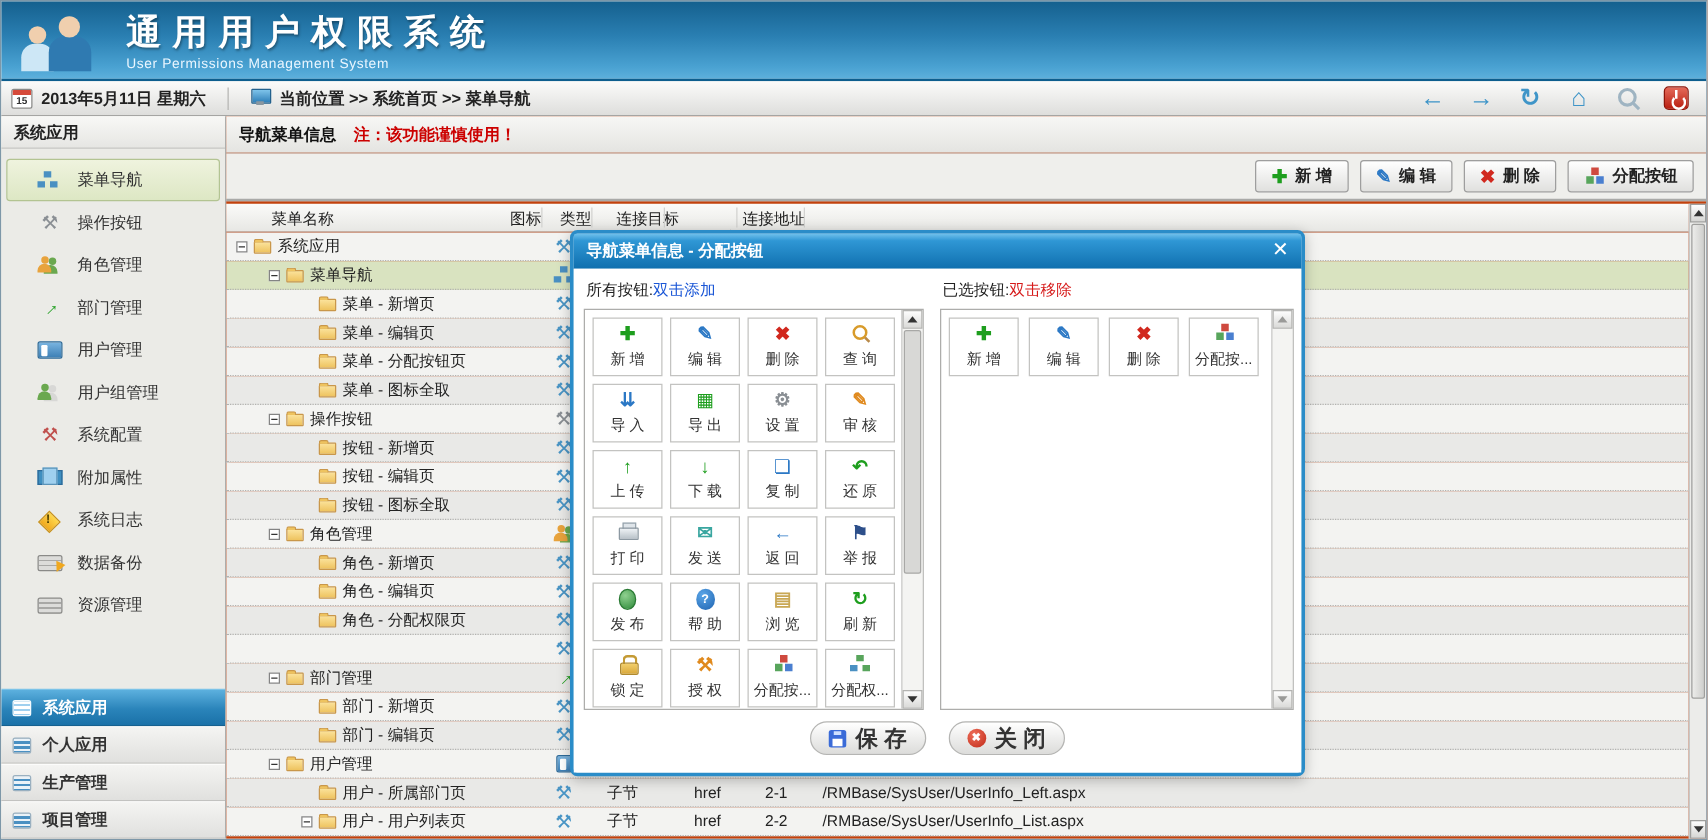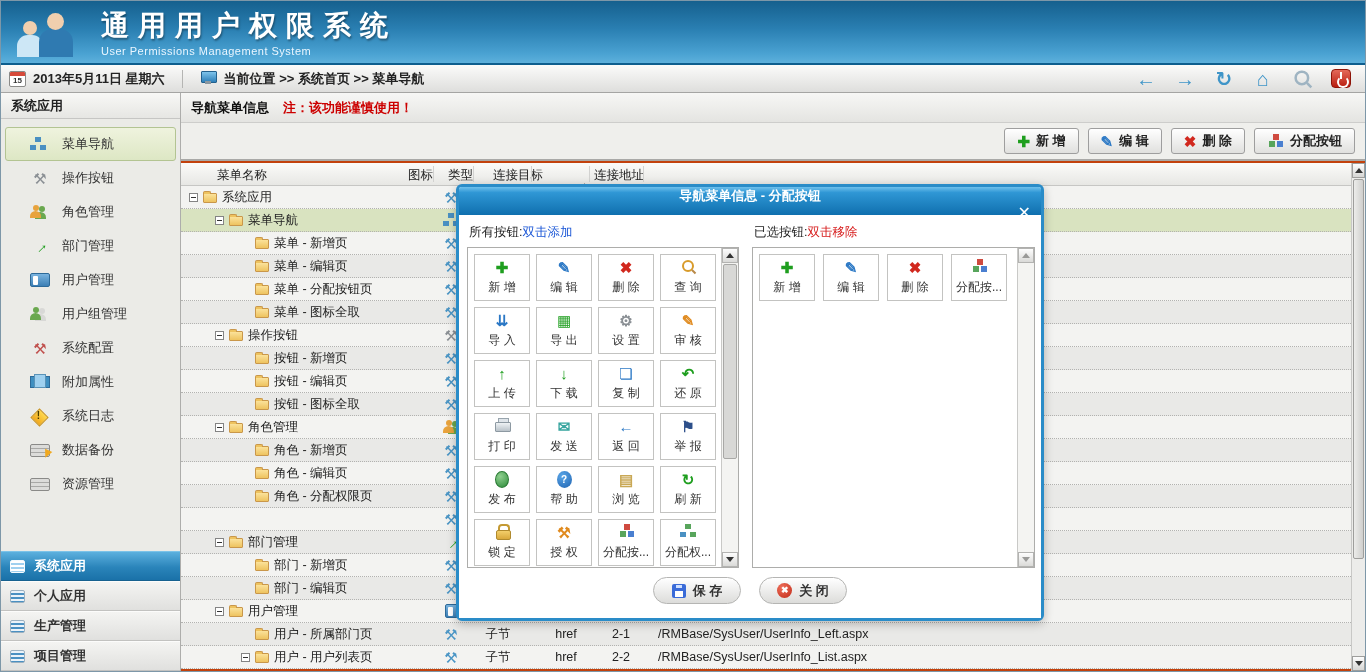--- a/index.html
+++ b/index.html
@@ -74,38 +74,38 @@
   
   .vscroll{position:absolute;top:70px;right:0;width:14px;bottom:0;background:#ececea;border-left:1px solid #c8c8c6;}
   .vs-btn{position:absolute;left:0;right:0;height:15px;background:linear-gradient(#fdfdfd,#d6d6d4);border:1px solid #9e9e9c;display:flex;align-items:center;justify-content:center;cursor:pointer;}
   .vs-thumb{position:absolute;left:1px;right:1px;top:16px;height:380px;background:linear-gradient(90deg,#ececea,#cfcfcd);border:1px solid #9e9e9c;border-radius:2px;cursor:pointer;}
   .tri-up{width:0;height:0;border-left:4px solid transparent;border-right:4px solid transparent;border-bottom:5px solid #333;}
   .tri-down{width:0;height:0;border-left:4px solid transparent;border-right:4px solid transparent;border-top:5px solid #333;}
   .tri-dim{border-bottom-color:#9a9a98;border-top-color:#9a9a98;}
 
   
   .modal{position:absolute;left:455px;top:183px;width:588px;height:437px;border:3px solid #2a8cc8;border-radius:6px;background:#fff;z-index:20;box-shadow:0 3px 10px rgba(0,0,0,.25);}
-  .mtitle{height:28px;background:linear-gradient(#6fc0ec 0%,#2f97d5 20%,#0f6fae 100%);display:flex;align-items:center;padding:0 10px;color:#fff;font-weight:bold;font-size:13px;border-radius:2px 2px 0 0;flex-direction:column;}
+  .mtitle{height:28px;background:linear-gradient(#6fc0ec 0%,#2f97d5 20%,#0f6fae 100%);display:flex;align-items:center;padding:0 10px;color:#fff;font-weight:bold;font-size:13px;border-radius:2px 2px 0 0;}
   .mclose{margin-left:auto;font-size:16px;font-weight:bold;cursor:pointer;line-height:1;}
   .mbody{position:relative;height:403px;background:#fff;}
   .plabel{position:absolute;top:9px;font-size:12.5px;color:#222;}
   .hint-blue{color:#1a56d6;}
   .hint-red{color:#d61a1a;}
   .ppanel{position:absolute;top:32px;bottom:50px;border:1px solid #adadab;background:#fff;}
   .ppanel.left{left:8px;width:272px;}
   .ppanel.right{left:293px;width:283px;}
   .pgrid{position:absolute;left:6px;top:6px;right:22px;display:flex;flex-wrap:wrap;gap:6px;align-content:flex-start;}
   .ppanel.right .pgrid{gap:8px;}
   .gbtn{width:56px;height:47px;border:1px solid #c3c3c1;background:#fff;display:flex;flex-direction:column;align-items:center;justify-content:center;gap:3px;font-size:12px;color:#333;cursor:pointer;white-space:nowrap;}
   .pscroll{position:absolute;top:0;bottom:0;right:0;width:17px;background:#f4f4f2;border-left:1px solid #c9c9c7;}
   .ps-btn{position:absolute;left:0;right:0;height:15px;background:linear-gradient(#fdfdfd,#dadad8);border:1px solid #b3b3b1;display:flex;align-items:center;justify-content:center;cursor:pointer;}
   .ps-thumb{position:absolute;left:1px;right:1px;top:16px;height:195px;background:#d8d8d6;border:1px solid #a8a8a6;border-radius:2px;cursor:pointer;}
   .mfooter{position:absolute;left:0;right:0;bottom:14px;display:flex;justify-content:center;gap:18px;}
   .pill{height:27px;min-width:88px;border:1px solid #b5b5b3;border-radius:14px;background:linear-gradient(#ffffff,#dcdcda);
-    display:inline-flex;align-items:center;justify-content:center;gap:7px;font-weight:bold;font-size:13px;color:#333;cursor:pointer;padding:0 14px;}
+    display:inline-flex;align-items:center;justify-content:center;gap:7px;font-weight:bold;font-size:18px;color:#333;cursor:pointer;padding:0 14px;}
 
   
   .ic{display:inline-flex;align-items:center;justify-content:center;font-style:normal;line-height:1;flex:0 0 auto;}
   .g{font-size:15px;}
   .gbtn .ic{height:17px;}
   .i-green{color:#1e9e1e;}.i-blue{color:#2b78c5;}.i-red{color:#d1281e;}.i-grey{color:#8a8f94;}
   .i-orange{color:#e08a1e;}.i-teal{color:#3aa6a0;}.i-navy{color:#2d4f8a;}.i-tan{color:#c9a855;}
   .i-steel{color:#4a95c5;}.i-redgrey{color:#c0504d;}
   .bold{font-weight:bold;}
   .rotm45{transform:rotate(-45deg);}

